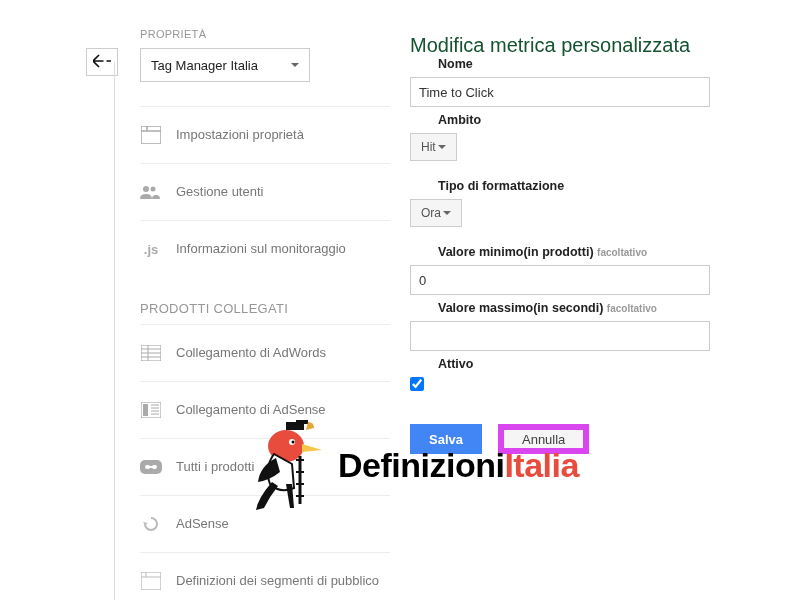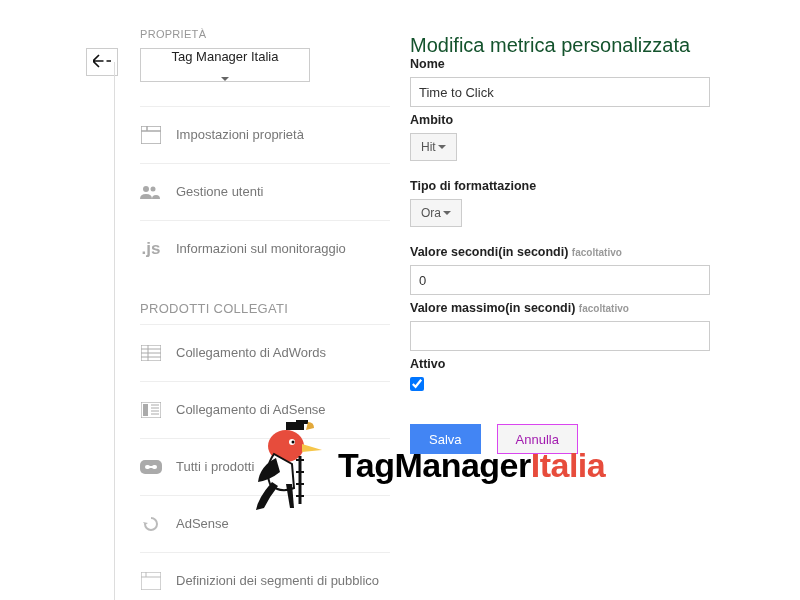--- a/index.html
+++ b/index.html
@@ -6,41 +6,41 @@
   body { font-family: Arial, Helvetica, sans-serif; font-size: 13px; color: #222; background: #fff; width: 800px; height: 600px; position: relative; overflow: hidden; }
 
   .back-btn { position: absolute; left: 86px; top: 48px; width: 32px; height: 28px; border: 1px solid #ccc; background: #fff; display: flex; align-items: center; justify-content: center; cursor: pointer; }
   .back-btn svg { width: 18px; height: 14px; }
 
   .vline { position: absolute; left: 114px; top: 62px; width: 1px; height: 540px; background: #ddd; }
 
   .sidebar { position: absolute; left: 140px; top: 28px; width: 250px; }
   .section-label { font-size: 11px; color: #979797; letter-spacing: 0.3px; margin-bottom: 8px; }
 
-  .select-box { border: 1px solid #ccc; height: 34px; display: flex; align-items: center; padding: 0 10px; justify-content: space-between; background: #fff; cursor: pointer; width: 170px; margin-bottom: 24px; flex-direction: column; }
+  .select-box { border: 1px solid #ccc; height: 34px; display: flex; align-items: center; padding: 0 10px; justify-content: space-between; background: #fff; cursor: pointer; width: 170px; margin-bottom: 24px; }
   .select-box .val { font-size: 13px; color: #222; }
   .caret { width: 0; height: 0; border-left: 4px solid transparent; border-right: 4px solid transparent; border-top: 4px solid #666; }
 
   .menu-item { display: flex; align-items: center; gap: 14px; padding: 18px 0; border-top: 1px solid #eee; cursor: pointer; }
   .menu-item:last-child { border-bottom: 1px solid #eee; }
   .menu-item .mi-icon { width: 22px; height: 20px; display: flex; align-items: center; justify-content: center; color: #aaa; }
   .menu-item .mi-label { font-size: 13px; color: #777; line-height: 1.3; }
   .prodotti-label { font-size: 13px; color: #979797; margin: 24px 0 8px 0; letter-spacing: 0.3px; }
 
   .main { position: absolute; left: 410px; top: 34px; width: 340px; }
   .main h1 { font-size: 20px; font-weight: 400; color: #14532d; }
-  .field-label { font-size: 12.5px; font-weight: bold; color: #222; margin-bottom: 6px; }
+  .field-label { font-size: 12.5px; font-weight: bold; color: #222; margin-bottom: 6px; margin-left: 28px; }
   .optional { font-size: 10px; color: #999; font-weight: bold; }
   .text-input { width: 300px; height: 30px; border: 1px solid #ccc; padding: 0 8px; font-size: 13px; color: #333; margin-bottom: 6px; background: #fff; }
   .mini-select { display: inline-flex; align-items: center; gap: 2px; border: 1px solid #ccc; background: #f5f5f5; height: 28px; padding: 0 10px; font-size: 12px; color: #555; cursor: pointer; margin-bottom: 18px; }
   .checkbox { width: 14px; height: 14px; }
   .btn-row { margin-top: 30px; display: flex; gap: 16px; }
   .btn { height: 30px; padding: 0 18px; font-size: 13px; border: 1px solid transparent; cursor: pointer; }
-  .btn-primary { background: #4285f4; color: #fff; }
-  .btn-secondary { background: #f5f5f5; border: 1px solid #d946ef; color: #a21caf; }
+  .btn-primary { background: #4285f4; color: #fff; font-weight: bold; }
+  .btn-secondary { background: #f5f5f5; border: 6px solid #d946ef; color: #404040; }
 
   .overlay-logo { position: absolute; left: 256px; top: 420px; display: flex; align-items: center; gap: 8px; pointer-events: none; }
   .overlay-logo .bird { width: 74px; height: 90px; }
   .overlay-logo .txt { font-size: 34px; font-weight: 700; color: #000; letter-spacing: -0.5px; }
   .overlay-logo .txt .it { color: #e74c3c; }
 </style>
 </head>
 <body>
 
 <div class="back-btn">
@@ -75,21 +75,21 @@
         <svg width="22" height="16" viewBox="0 0 22 16">
           <circle cx="6" cy="5" r="3" fill="#aaa"></circle>
           <circle cx="13" cy="5" r="2.5" fill="#aaa"></circle>
           <path d="M0 15 Q0 10 6 10 Q12 10 12 15 Z" fill="#aaa"></path>
           <path d="M12 15 Q12 11 16 11 Q20 11 20 15 Z" fill="#aaa"></path>
         </svg>
       </span>
     <span class="mi-label">Gestione utenti</span>
   </div>
   <div class="menu-item">
-    <span class="mi-icon" style="font-size:17px;font-weight:bold;color:#aaa;">.js</span>
+    <span class="mi-icon" style="font-size:13px;font-weight:bold;color:#aaa;">.js</span>
     <span class="mi-label">Informazioni sul monitoraggio</span>
   </div>
 
   <div class="prodotti-label">PRODOTTI COLLEGATI</div>
 
   <div class="menu-item">
     <span class="mi-icon">
         <svg width="20" height="16" viewBox="0 0 20 16">
           <rect x="0" y="0" width="20" height="16" fill="none" stroke="#aaa" stroke-width="1.2"></rect>
           <line x1="0" y1="4" x2="20" y2="4" stroke="#aaa"></line>
@@ -157,21 +157,21 @@
     <span class="caret"></span>
   </div><br>
 
   <div class="field-label">Tipo di formattazione</div>
   <div class="mini-select">
     <span>Ora</span>
     <span class="caret"></span>
   </div><br>
 
   <div class="field-label">
-    <span>Valore secondi(in secondi)</span>
+    <span>Valore minimo(in prodotti)</span>
     <span class="optional">facoltativo</span>
   </div>
   <input class="text-input" value="0" style="">
 
   <div class="field-label">
     <span>Valore massimo(in secondi)</span>
     <span class="optional">facoltativo</span>
   </div>
   <input class="text-input" value="" style="">
 
@@ -199,15 +199,15 @@
       <path d="M30 64 L34 88 L38 88 L36 64 Z" fill="#111"></path>
       <path d="M16 62 Q2 78 0 90 L8 88 Q14 76 22 66 Z" fill="#111"></path>
       <line x1="44" y1="36" x2="44" y2="84" stroke="#111" stroke-width="3"></line>
       <line x1="40" y1="40" x2="48" y2="40" stroke="#111" stroke-width="2"></line>
       <line x1="40" y1="52" x2="48" y2="52" stroke="#111" stroke-width="2"></line>
       <line x1="40" y1="64" x2="48" y2="64" stroke="#111" stroke-width="2"></line>
       <line x1="40" y1="76" x2="48" y2="76" stroke="#111" stroke-width="2"></line>
     </svg>
   </span>
   <span class="txt">
-    <span>TagManager</span><span class="it">Italia</span>
+    <span>Definizioni</span><span class="it">Italia</span>
   </span>
 </div>
 
 </body></html>

